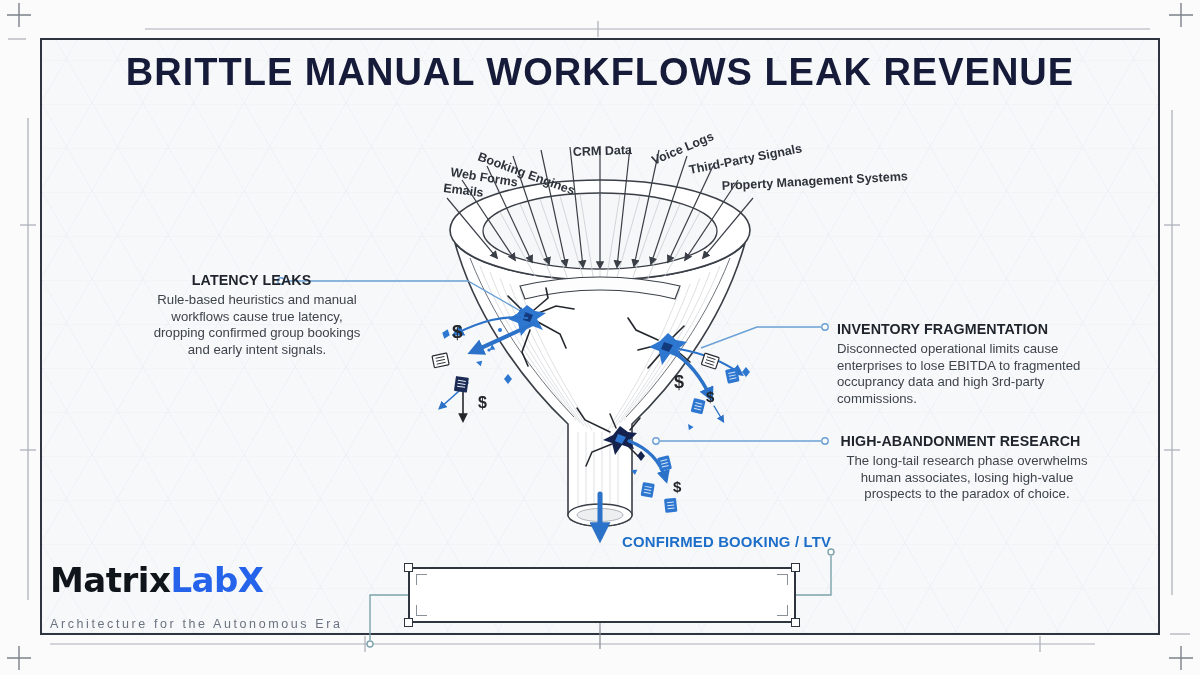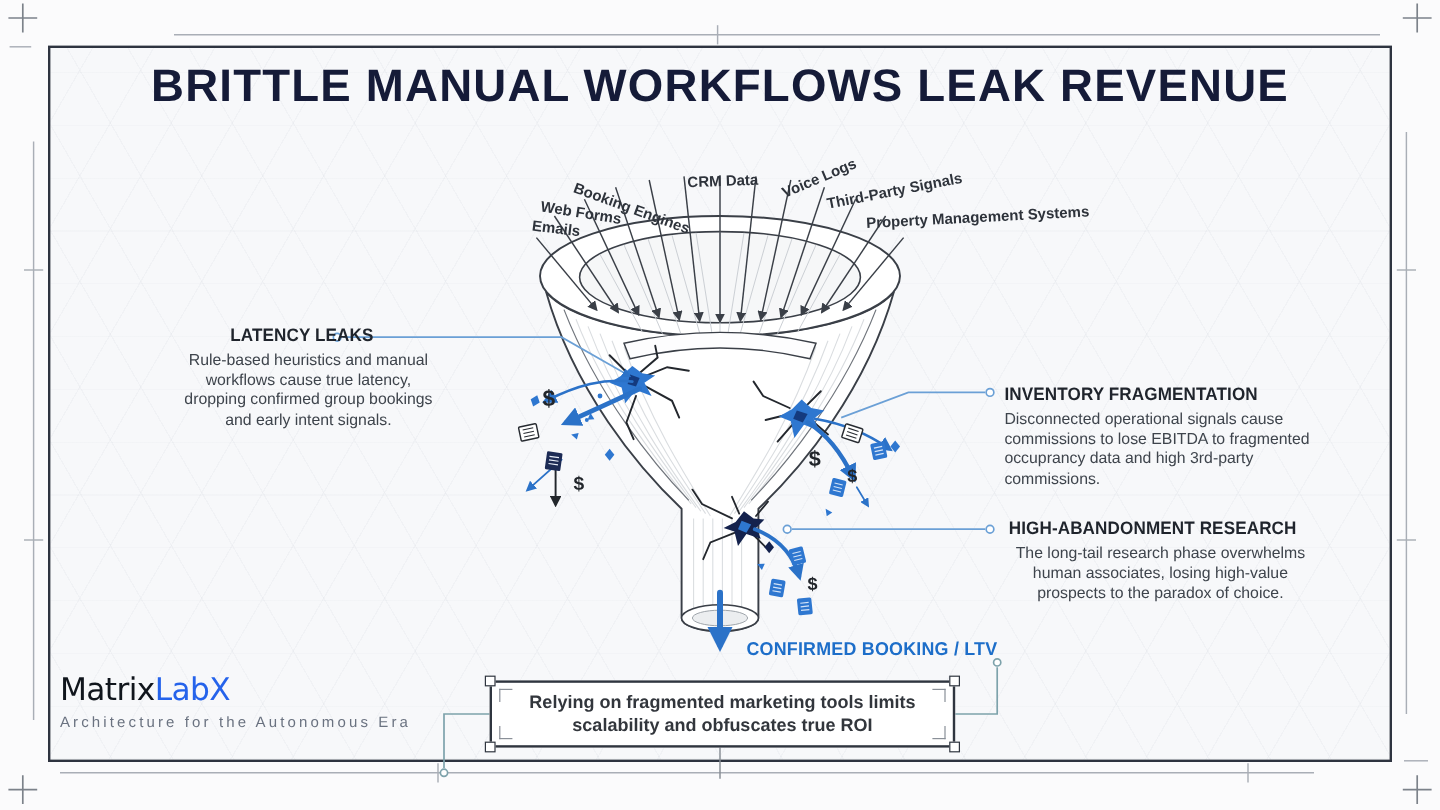--- a/index.html
+++ b/index.html
@@ -28,24 +28,24 @@
   .fbox-text{position:absolute;left:0;top:50%;transform:translateY(-50%);width:100%;text-align:center;
              font-size:15px;line-height:19px;color:#32363c;font-weight:600;}
   .handle{position:absolute;width:9px;height:9px;background:#fff;border:1.6px solid #2f353f;box-sizing:border-box;}
   .h-tl{left:-6px;top:-6px;} .h-tr{right:-6px;top:-6px;} .h-bl{left:-6px;bottom:-6px;} .h-br{right:-6px;bottom:-6px;}
   .brk{position:absolute;width:10px;height:10px;}
   .b-tl{left:6px;top:5px;border-left:1.4px solid #8a9098;border-top:1.4px solid #8a9098;}
   .b-bl{left:6px;bottom:5px;border-left:1.4px solid #8a9098;border-bottom:1.4px solid #8a9098;}
   .b-tr{right:6px;top:5px;border-right:1.4px solid #8a9098;border-top:1.4px solid #8a9098;}
   .b-br{right:6px;bottom:5px;border-right:1.4px solid #8a9098;border-bottom:1.4px solid #8a9098;}
   .logo{position:absolute;left:50px;top:560px;}
-  .logo-word{font-family:"DejaVu Sans",sans-serif;font-weight:normal;font-size:26px;color:#10151c;
+  .logo-word{font-family:"DejaVu Sans",sans-serif;font-weight:bold;font-size:34px;color:#10151c;
              letter-spacing:-.5px;}
   .logo-word .blue{color:#2563eb;}
-  .tagline{margin-top:5px;font-size:12.5px;color:#6a7280;letter-spacing:2.6px;}
+  .tagline{margin-top:17px;font-size:12.5px;color:#6a7280;letter-spacing:2.6px;}
   .src-label{font:600 12.5px "Liberation Sans",sans-serif;fill:#2e333b;}
   .dollar{font-family:"Liberation Sans",sans-serif;font-weight:bold;fill:#22262b;}
 </style>
 </head>
 <body>
 
 <div class="stage">
   <div class="canvas"></div>
 
   <svg class="overlay" width="1200" height="675" viewBox="0 0 1200 675">
@@ -267,41 +267,37 @@
   <div class="title">
     <div>BRITTLE MANUAL WORKFLOWS LEAK REVENUE</div>
   </div>
 
   <div class="callout c-latency">
     <h3>LATENCY LEAKS</h3>
     <p>Rule-based heuristics and manual workflows cause true latency, dropping confirmed group bookings and early intent signals.</p>
   </div>
   <div class="callout c-inventory">
     <h3>INVENTORY FRAGMENTATION</h3>
-    <p>Disconnected operational signals cause commissions to lose EBITDA to fragmented occuprancy data and high 3rd-party commissions.</p>
+    <p>Disconnected operational limits cause enterprises to lose EBITDA to fragmented occuprancy data and high 3rd-party commissions.</p>
   </div>
   <div class="callout c-abandon">
     <h3>HIGH-ABANDONMENT RESEARCH</h3>
     <p>The long-tail research phase overwhelms human associates, losing high-value prospects to the paradox of choice.</p>
   </div>
 
   <div class="outcome">CONFIRMED BOOKING / LTV</div>
 
   <div class="fbox">
     <span class="handle h-tl"></span>
     <span class="handle h-tr"></span>
     <span class="handle h-bl"></span>
     <span class="handle h-br"></span>
     <span class="brk b-tl"></span>
     <span class="brk b-bl"></span>
     <span class="brk b-tr"></span>
     <span class="brk b-br"></span>
-    <div class="fbox-text">
-      <div>Relying on fragmented marketing tools limits</div>
-      <div>scalability and obfuscates true ROI</div>
-    </div>
   </div>
 
   <div class="logo">
     <div class="logo-word"><span>Matrix</span><span class="blue">LabX</span></div>
     <div class="tagline">Architecture for the Autonomous Era</div>
   </div>
 </div>
 
 </body></html>

